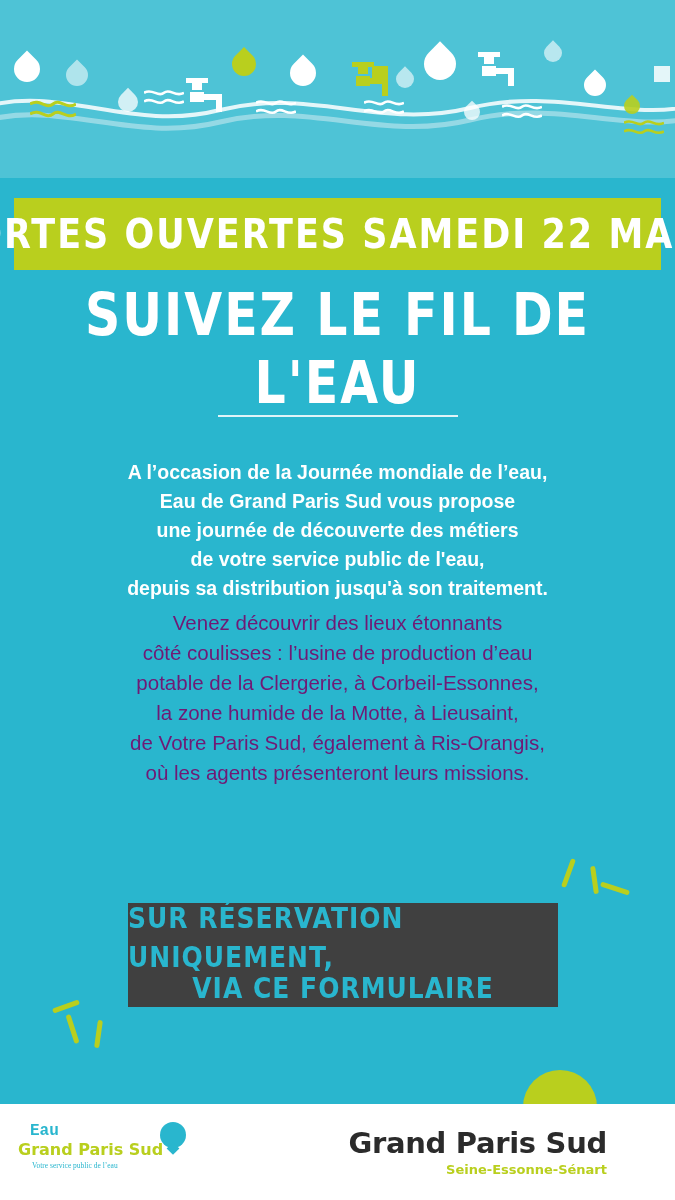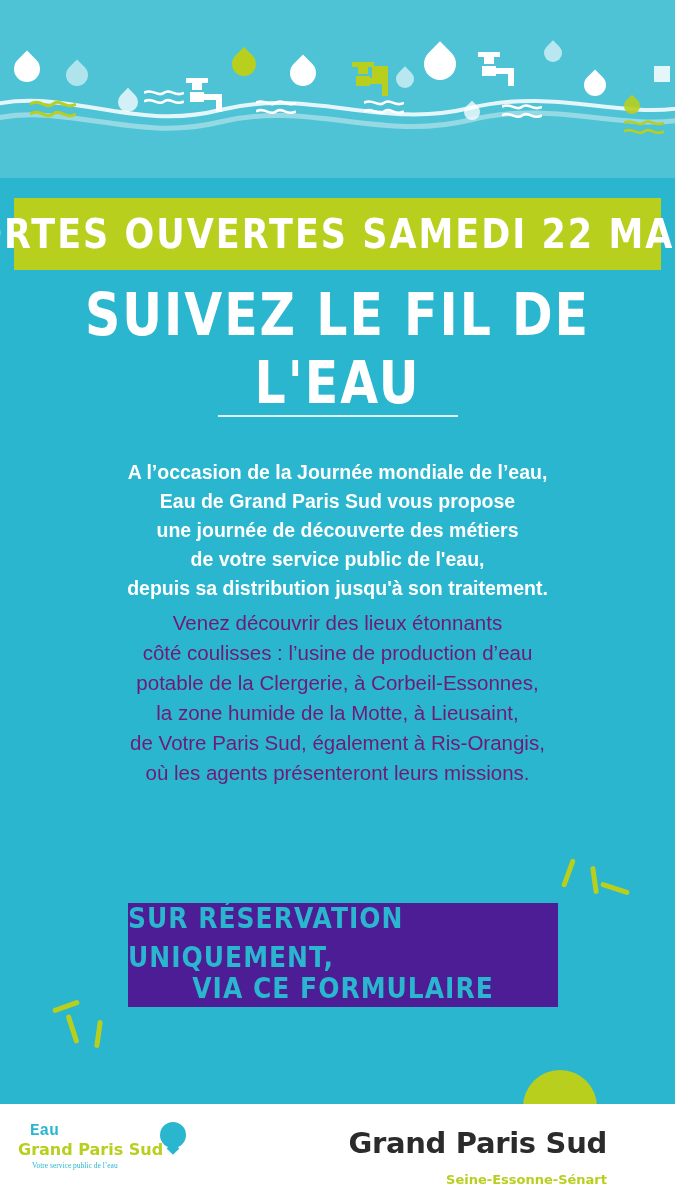--- a/index.html
+++ b/index.html
@@ -118,21 +118,21 @@
     line-height: 30px;
   }
   .body-reg div, .body-bold div { white-space: nowrap; }
 
   
   .cta {
     position: absolute;
     top: 903px; left: 128px;
     width: 430px;
     height: 104px;
-    background: #4c1d95;
+    background: #404040;
     display: flex;
     flex-direction: column;
     align-items: center;
     justify-content: center;
   }
   .cta .line {
     font-family: "DejaVu Sans", sans-serif;
     font-weight: bold;
     font-size: 25px;
     letter-spacing: 1px;
@@ -222,21 +222,21 @@
     font-weight: bold;
     font-size: 29px;
     color: #2b2b2b;
     letter-spacing: -.3px;
   }
   .logo-right .r2 {
     font-family: "DejaVu Sans", sans-serif;
     font-weight: bold;
     font-size: 13px;
     color: #b9cf1e;
-    margin-top: 12px;
+    margin-top: 2px;
   }
 </style>
 </head>
 <body>
 
 <div class="poster">
 
   <div class="top-band">
 
     <svg class="wave" style="top:78px" viewBox="0 0 720 60">

